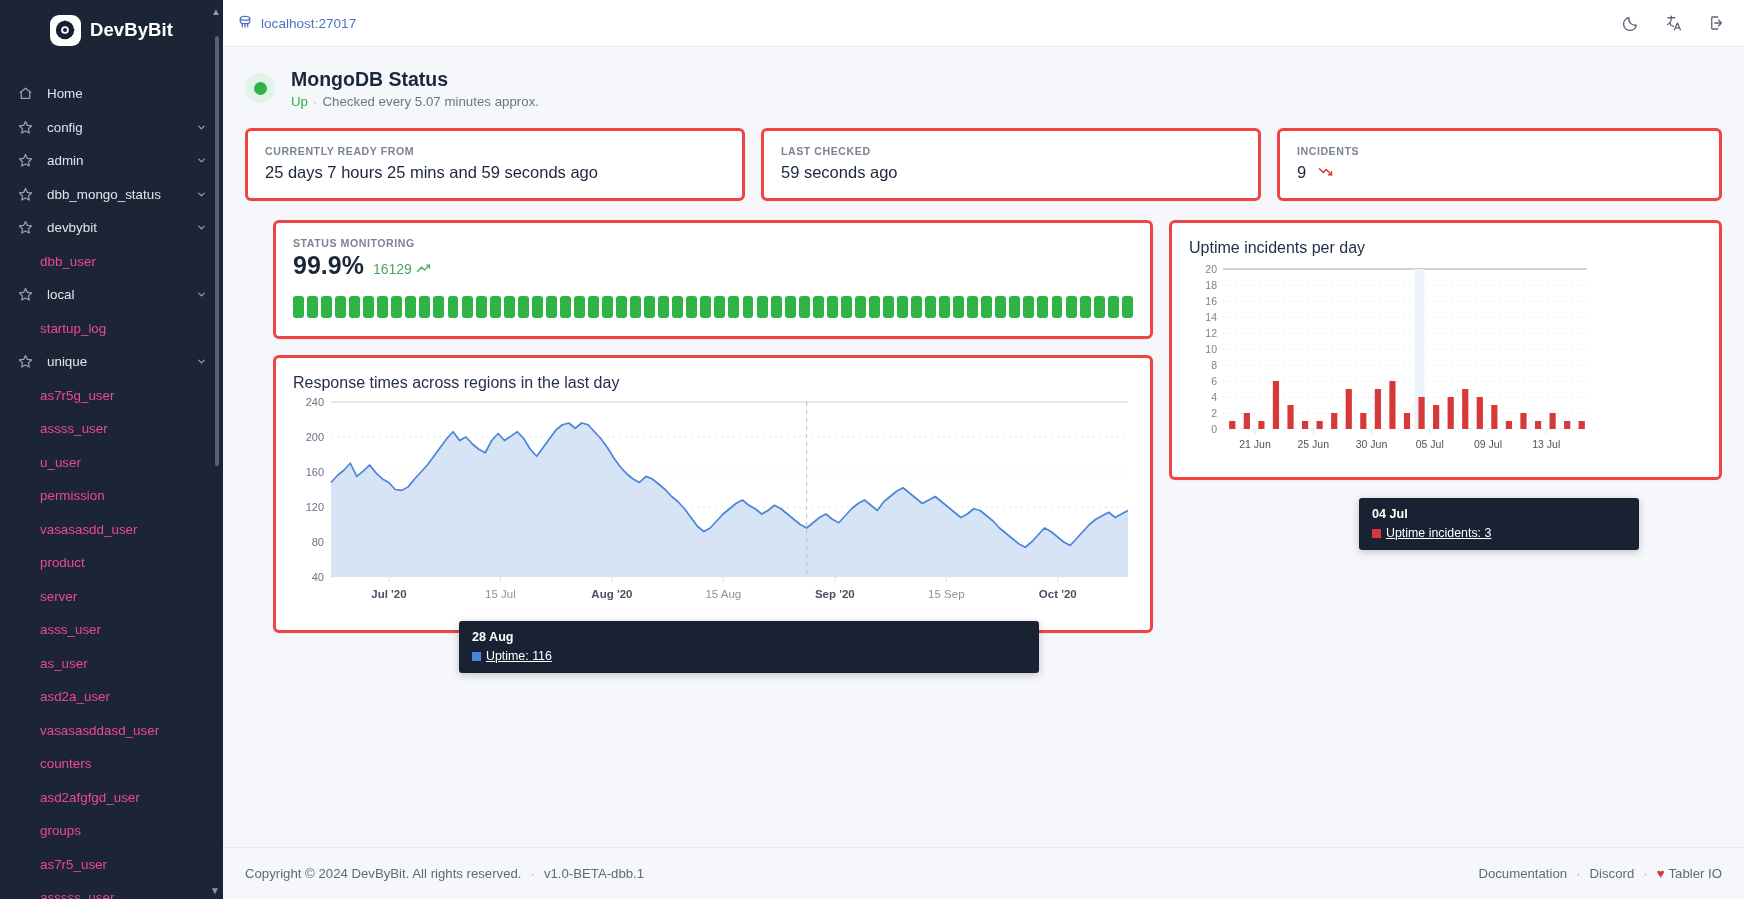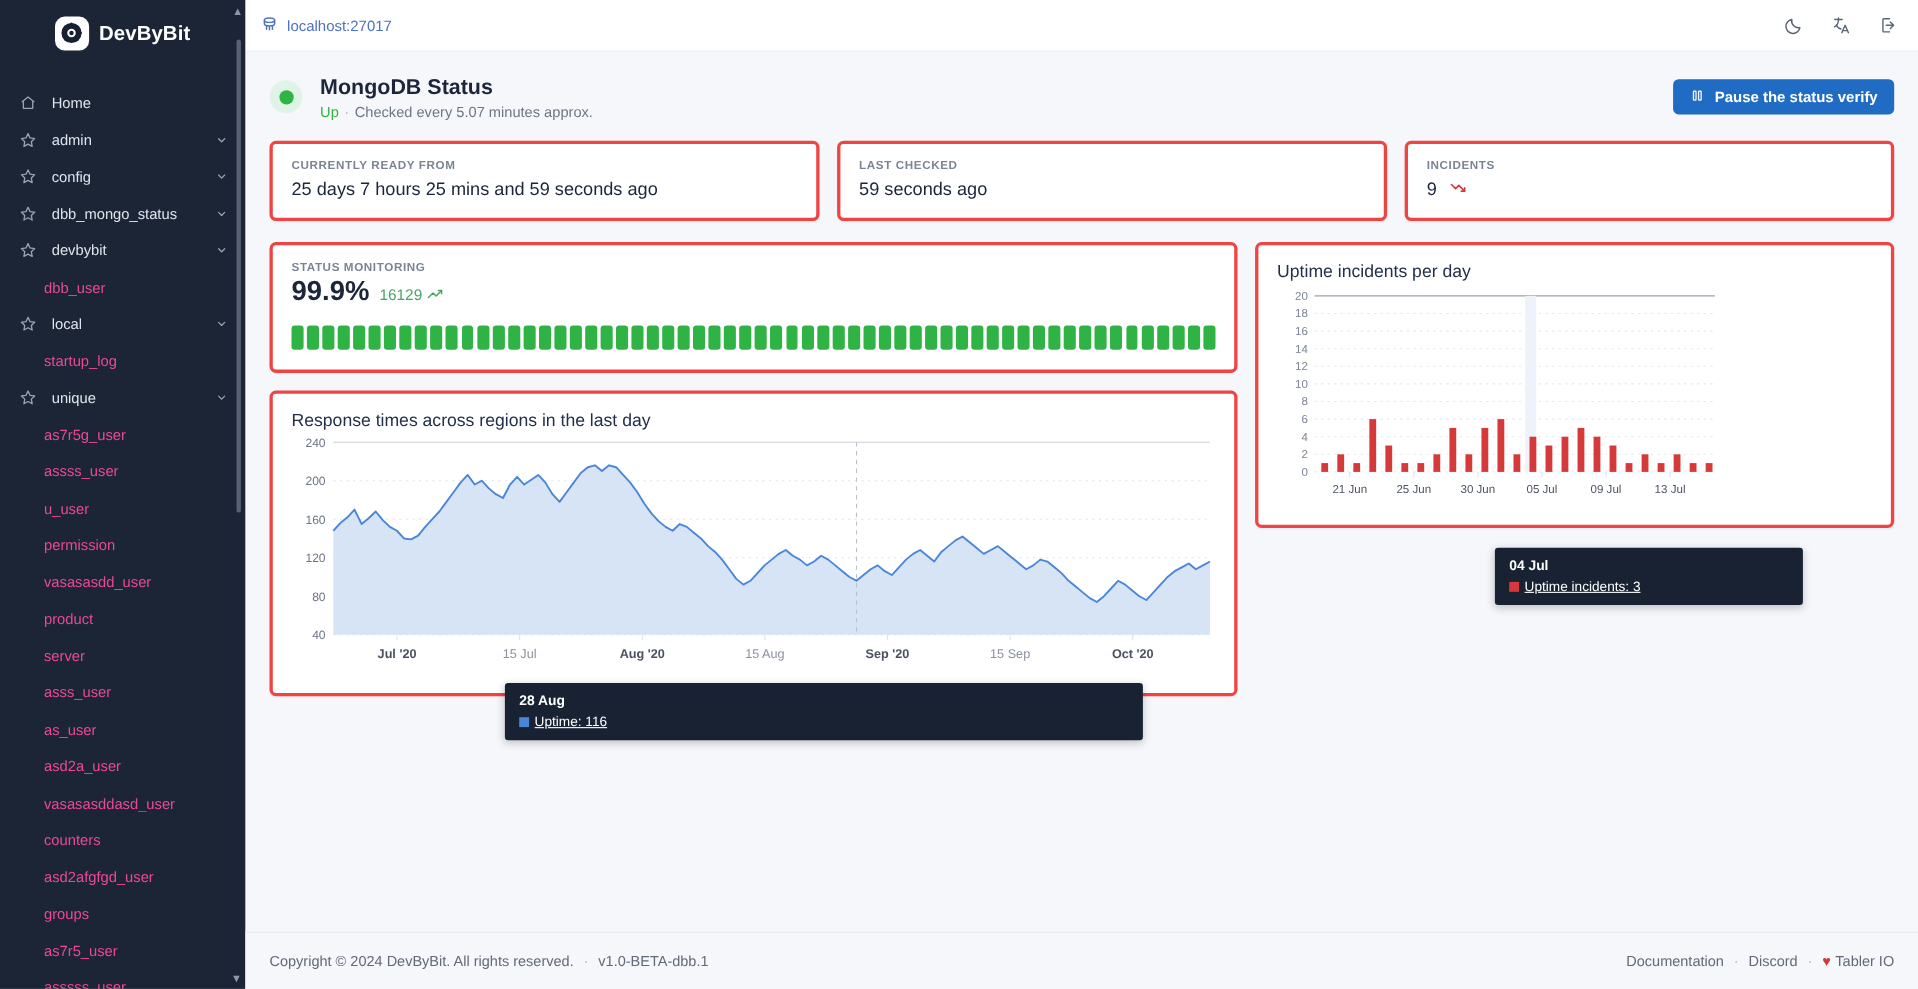--- a/index.html
+++ b/index.html
@@ -159,34 +159,34 @@
             </svg>
           </span>
           <span class="label">Home</span>
         </div>
         <div class="nav-item">
           <span class="ico">
             <svg width="17" height="17" viewBox="0 0 24 24" fill="none" stroke="#97a3b6" stroke-width="1.7" stroke-linejoin="round">
               <path d="M12 3.5l2.6 5.5 5.9.8-4.3 4.1 1.1 5.9-5.3-2.9-5.3 2.9 1.1-5.9L3.5 9.8l5.9-.8z"></path>
             </svg>
           </span>
-          <span class="label">admin</span>
+          <span class="label">config</span>
           <span class="chev">
             <svg width="11" height="11" viewBox="0 0 24 24" fill="none" stroke="#9aa6b8" stroke-width="2.4" stroke-linecap="round" stroke-linejoin="round">
               <path d="M6 9l6 6 6-6"></path>
             </svg>
           </span>
         </div>
         <div class="nav-item">
           <span class="ico">
             <svg width="17" height="17" viewBox="0 0 24 24" fill="none" stroke="#97a3b6" stroke-width="1.7" stroke-linejoin="round">
               <path d="M12 3.5l2.6 5.5 5.9.8-4.3 4.1 1.1 5.9-5.3-2.9-5.3 2.9 1.1-5.9L3.5 9.8l5.9-.8z"></path>
             </svg>
           </span>
-          <span class="label">config</span>
+          <span class="label">admin</span>
           <span class="chev">
             <svg width="11" height="11" viewBox="0 0 24 24" fill="none" stroke="#9aa6b8" stroke-width="2.4" stroke-linecap="round" stroke-linejoin="round">
               <path d="M6 9l6 6 6-6"></path>
             </svg>
           </span>
         </div>
         <div class="nav-item">
           <span class="ico">
             <svg width="17" height="17" viewBox="0 0 24 24" fill="none" stroke="#97a3b6" stroke-width="1.7" stroke-linejoin="round">
               <path d="M12 3.5l2.6 5.5 5.9.8-4.3 4.1 1.1 5.9-5.3-2.9-5.3 2.9 1.1-5.9L3.5 9.8l5.9-.8z"></path>
@@ -341,29 +341,20 @@
         <span class="status-dot-wrap">
           <span class="status-dot"></span>
         </span>
         <div>
           <div class="page-title">MongoDB Status</div>
           <div class="page-sub">
             <span class="up">Up</span><span class="sep">·</span><span>Checked every 5.07 minutes approx.</span>
           </div>
         </div>
         <div class="head-spacer"></div>
-        <button class="pause-btn">
-          <span>
-            <svg width="14" height="14" viewBox="0 0 24 24" fill="none" stroke="#ffffff" stroke-width="2" stroke-linecap="round">
-              <rect x="6" y="5" width="4" height="14" rx="1"></rect>
-                <rect x="14" y="5" width="4" height="14" rx="1"></rect>
-            </svg>
-          </span>
-          <span>Pause the status verify</span>
-        </button>
       </div>
 
       <div class="grid-row">
         <div class="card stat-card" style="flex:0 0 500px;">
           <div class="stat-label">CURRENTLY READY FROM</div>
           <div class="stat-value">25 days 7 hours 25 mins and 59 seconds ago</div>
         </div>
         <div class="card stat-card" style="flex:0 0 500px;">
           <div class="stat-label">LAST CHECKED</div>
           <div class="stat-value">59 seconds ago</div>
@@ -377,21 +368,21 @@
                 <path d="M2 3l5 5 4-4 7 7"></path>
                   <path d="M18 7v4h-4"></path>
               </svg>
             </span>
           </div>
         </div>
       </div>
 
       <div class="grid-row" style="align-items:flex-start;">
 
-        <div style="flex:0 0 877px;">
+        <div style="flex:0 0 877px;margin-left:28px;">
 
           <div class="card monitor-card">
             <div class="stat-label">STATUS MONITORING</div>
             <div class="monitor-value">
               <span>99.9%</span>
               <span class="monitor-delta">
                 <span>16129</span>
                 <span>
                   <svg width="17" height="12" viewBox="0 0 24 16" fill="none" stroke="#4aa564" stroke-width="1.9" stroke-linecap="round" stroke-linejoin="round">
                     <path d="M2 13l6-6 4 4 7-7"></path>

